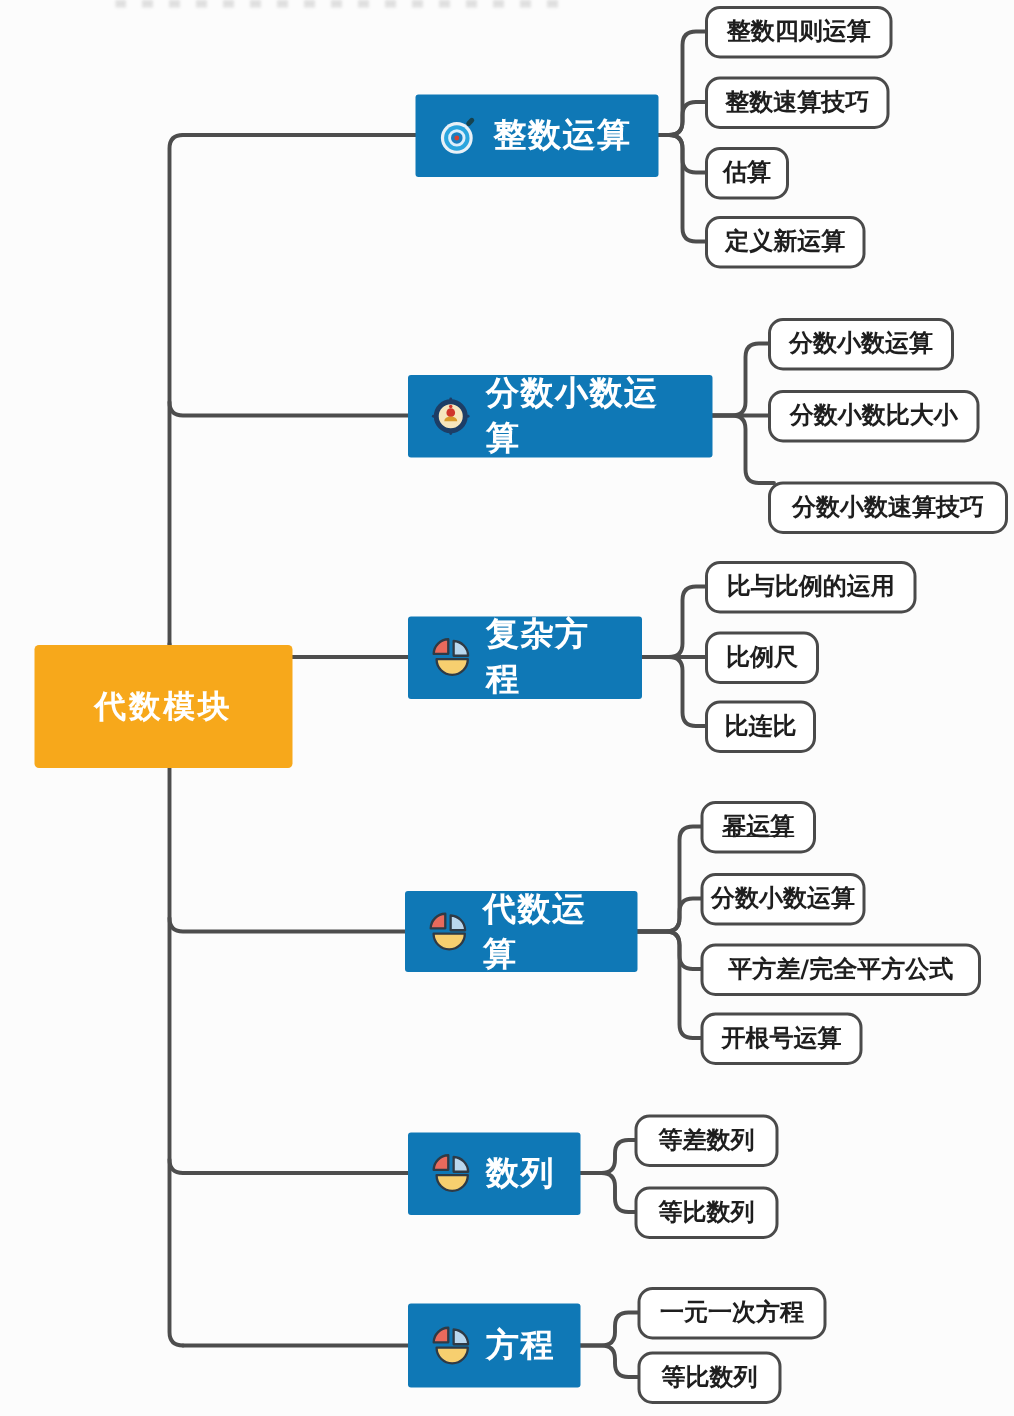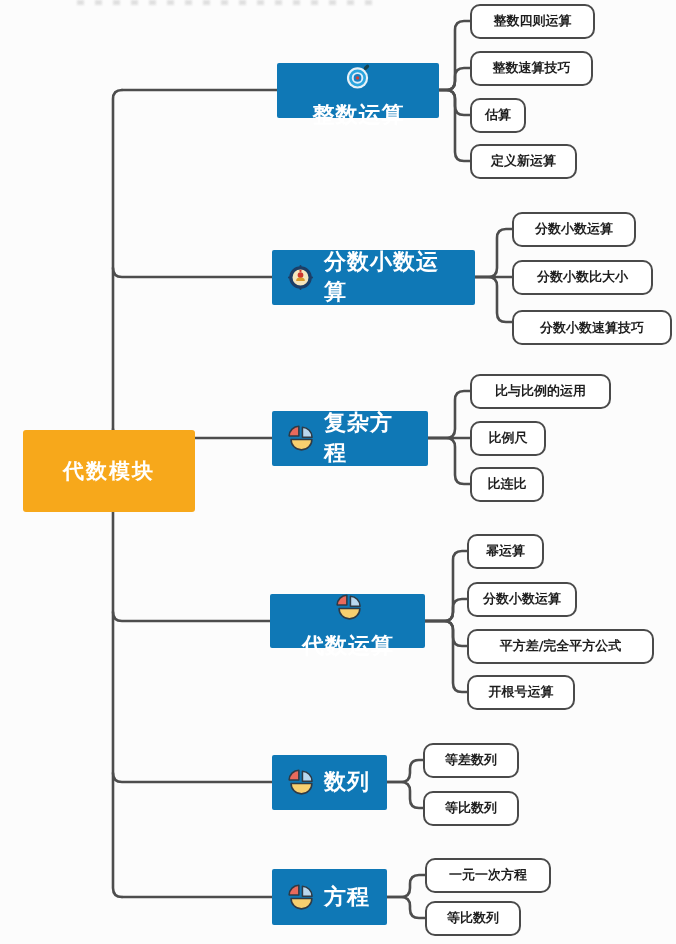--- a/index.html
+++ b/index.html
@@ -39,21 +39,21 @@
     display:inline-flex;align-items:center;justify-content:center;
   }
   .main-topic .icon svg{width:27px;height:27px;display:block;}
   .child-topic{
     z-index:2;
     background:#ffffff;
     border:2.5px solid #4a4a4a;
     border-radius:10px;
     color:#1e1e1e;
     font-weight:bold;
-    font-size:13px;
+    font-size:16px;
     justify-content:center;
     padding:0 4px;
     white-space:nowrap;
   }
   .top-remnant{
     position:absolute;z-index:1;
     left:77px;top:0;width:300px;height:5px;
     background:repeating-linear-gradient(90deg,
       rgba(90,90,90,.35) 0 7px, rgba(0,0,0,0) 7px 18px);
     filter:blur(1px);
@@ -87,21 +87,21 @@
       <path d="M 421 621 L 444 621 Q 453 621 453 630 L 453 683 Q 453 692 462 692 L 471 692" fill="none" stroke="#4d4d4d" stroke-width="2.6" stroke-linecap="round"></path>
       <path d="M 113 773 Q 113 782 122 782 L 276 782" fill="none" stroke="#4d4d4d" stroke-width="2.6" stroke-linecap="round"></path>
       <path d="M 383 782 L 401 782 Q 410 782 410 773 L 410 769 Q 410 760 419 760 L 427 760" fill="none" stroke="#4d4d4d" stroke-width="2.6" stroke-linecap="round"></path>
       <path d="M 383 782 L 401 782 Q 410 782 410 791 L 410 799 Q 410 808 419 808 L 427 808" fill="none" stroke="#4d4d4d" stroke-width="2.6" stroke-linecap="round"></path>
       <path d="M 122 897 L 276 897" fill="none" stroke="#4d4d4d" stroke-width="2.6" stroke-linecap="round"></path>
       <path d="M 383 897 L 401 897 Q 410 897 410 888 L 410 884 Q 410 875 419 875 L 429 875" fill="none" stroke="#4d4d4d" stroke-width="2.6" stroke-linecap="round"></path>
       <path d="M 383 897 L 401 897 Q 410 897 410 906 L 410 909 Q 410 918 419 918 L 429 918" fill="none" stroke="#4d4d4d" stroke-width="2.6" stroke-linecap="round"></path>
     </svg>
   <div id="nodes">
       <div class="node root-topic" style="left: 23px; top: 430px; width: 172px; height: 82px;">代数模块</div>
-      <div class="node main-topic" style="left: 277px; top: 62.5px; width: 162px; height: 55px; flex-direction: column;">
+      <div class="node main-topic" style="left: 277px; top: 62.5px; width: 162px; height: 55px;">
         <span class="icon">
           <svg viewBox="0 0 28 28">
             <circle cx="13" cy="15.5" r="11" fill="#e9f1f7"></circle>
             <circle cx="13" cy="15.5" r="8.8" fill="#2AA5DE"></circle>
             <circle cx="13" cy="15.5" r="6" fill="#ddeefb"></circle>
             <circle cx="13" cy="15.5" r="4" fill="#1A7FC0"></circle>
             <circle cx="13" cy="15.5" r="1.7" fill="#D8402F"></circle>
             <rect x="20.6" y="1.2" width="3.4" height="6.4" rx="1.7" fill="#16424e" transform="rotate(45 22.3 4.4)"></rect>
           </svg>
         </span>
@@ -119,45 +119,45 @@
             <circle cx="14" cy="14" r="10" fill="#f6e6bd" stroke="#1d3e66" stroke-width="3.4"></circle>
             <circle cx="14" cy="11.5" r="3" fill="#d0352b"></circle>
             <path d="M9.5 17.5 a4.5 3.4 0 0 1 9 0 Z" fill="#d89a2b"></path>
             <circle cx="14" cy="7.2" r="1.2" fill="#d0352b"></circle>
           </svg>
         </span>
         <span>分数小数运算</span>
       </div>
       <div class="node child-topic" style="left: 512px; top: 211.5px; width: 124px; height: 35px;">分数小数运算</div>
       <div class="node child-topic" style="left: 512px; top: 259.5px; width: 141px; height: 35px;">分数小数比大小</div>
-      <div class="node child-topic" style="left: 512px; top: 310px; width: 160px; height: 35px;">分数小数速算技巧</div>
+      <div class="node child-topic" style="left: 512px; top: 321px; width: 160px; height: 35px;">分数小数速算技巧</div>
       <div class="node main-topic" style="left: 272px; top: 410.5px; width: 156px; height: 55px;">
         <span class="icon">
           <svg viewBox="0 0 28 28">
             <path d="M4.2 15 A10.8 10.8 0 0 0 25.8 15 Z" fill="#F7CF6F" stroke="#2F3A45" stroke-width="1.6" stroke-linejoin="round"></path>
             <path d="M16 12.6 L16 2.4 A10.4 10.4 0 0 1 26 12.6 Z" fill="#B9D7EE" stroke="#2F3A45" stroke-width="1.6" stroke-linejoin="round"></path>
             <path d="M12.3 11.3 L12.3 1.2 A10.4 10.4 0 0 0 2.2 11.3 Z" fill="#E96A5C" stroke="#2F3A45" stroke-width="1.6" stroke-linejoin="round"></path>
           </svg>
         </span>
         <span>复杂方程</span>
       </div>
       <div class="node child-topic" style="left: 470px; top: 373.5px; width: 141px; height: 35px;">比与比例的运用</div>
       <div class="node child-topic" style="left: 470px; top: 420.5px; width: 76px; height: 35px;">比例尺</div>
       <div class="node child-topic" style="left: 470px; top: 466.5px; width: 74px; height: 35px;">比连比</div>
-      <div class="node main-topic" style="left: 270px; top: 594px; width: 155px; height: 54px; flex-direction: column;">
+      <div class="node main-topic" style="left: 270px; top: 594px; width: 155px; height: 54px;">
         <span class="icon">
           <svg viewBox="0 0 28 28">
             <path d="M4.2 15 A10.8 10.8 0 0 0 25.8 15 Z" fill="#F7CF6F" stroke="#2F3A45" stroke-width="1.6" stroke-linejoin="round"></path>
             <path d="M16 12.6 L16 2.4 A10.4 10.4 0 0 1 26 12.6 Z" fill="#B9D7EE" stroke="#2F3A45" stroke-width="1.6" stroke-linejoin="round"></path>
             <path d="M12.3 11.3 L12.3 1.2 A10.4 10.4 0 0 0 2.2 11.3 Z" fill="#E96A5C" stroke="#2F3A45" stroke-width="1.6" stroke-linejoin="round"></path>
           </svg>
         </span>
         <span>代数运算</span>
       </div>
-      <div class="node child-topic" style="left: 467px; top: 533.5px; width: 77px; height: 35px;">幂运算</div>
+      <div class="node child-topic" style="left: 467px; top: 533.5px; width: 77px; height: 35px; text-decoration: underline;">幂运算</div>
       <div class="node child-topic" style="left: 467px; top: 581.5px; width: 110px; height: 35px;">分数小数运算</div>
       <div class="node child-topic" style="left: 467px; top: 628.5px; width: 187px; height: 35px;">平方差/完全平方公式</div>
       <div class="node child-topic" style="left: 467px; top: 674.5px; width: 108px; height: 35px;">开根号运算</div>
       <div class="node main-topic" style="left: 272px; top: 754.5px; width: 115px; height: 55px;">
         <span class="icon">
           <svg viewBox="0 0 28 28">
             <path d="M4.2 15 A10.8 10.8 0 0 0 25.8 15 Z" fill="#F7CF6F" stroke="#2F3A45" stroke-width="1.6" stroke-linejoin="round"></path>
             <path d="M16 12.6 L16 2.4 A10.4 10.4 0 0 1 26 12.6 Z" fill="#B9D7EE" stroke="#2F3A45" stroke-width="1.6" stroke-linejoin="round"></path>
             <path d="M12.3 11.3 L12.3 1.2 A10.4 10.4 0 0 0 2.2 11.3 Z" fill="#E96A5C" stroke="#2F3A45" stroke-width="1.6" stroke-linejoin="round"></path>
           </svg>

